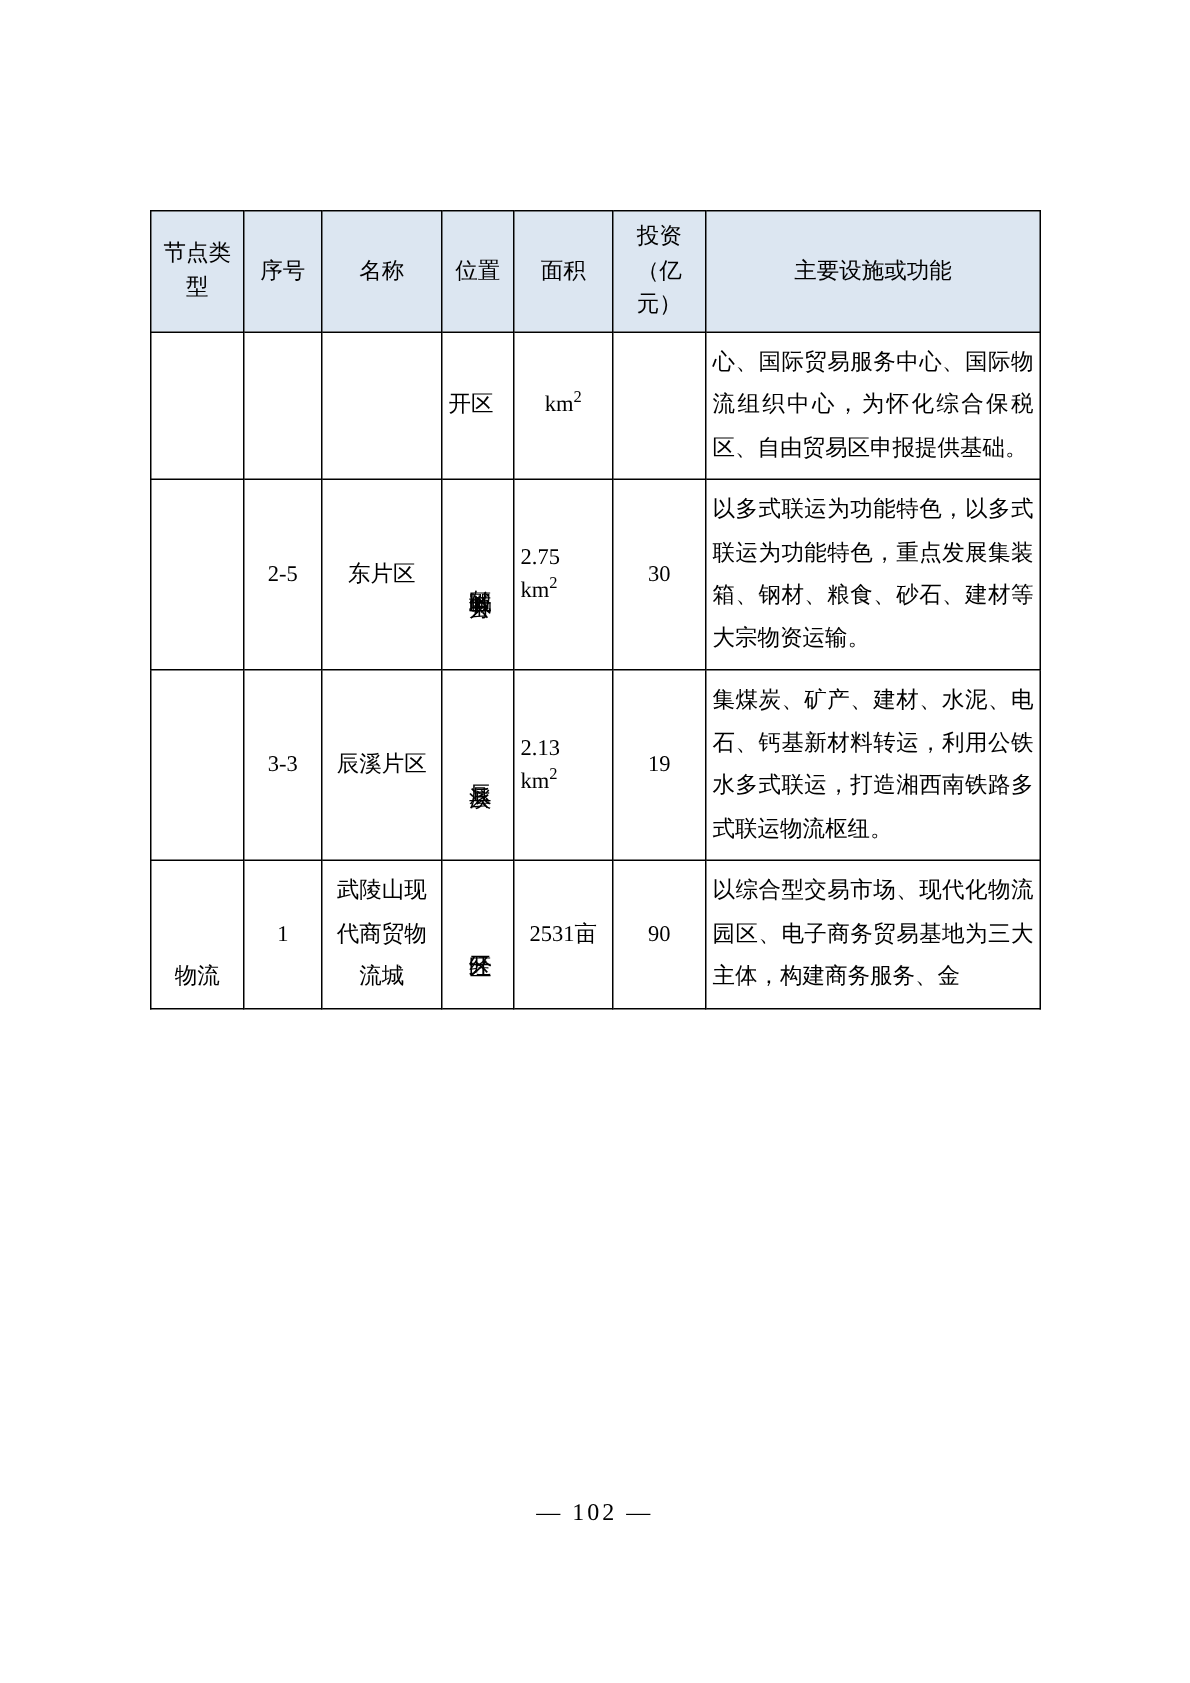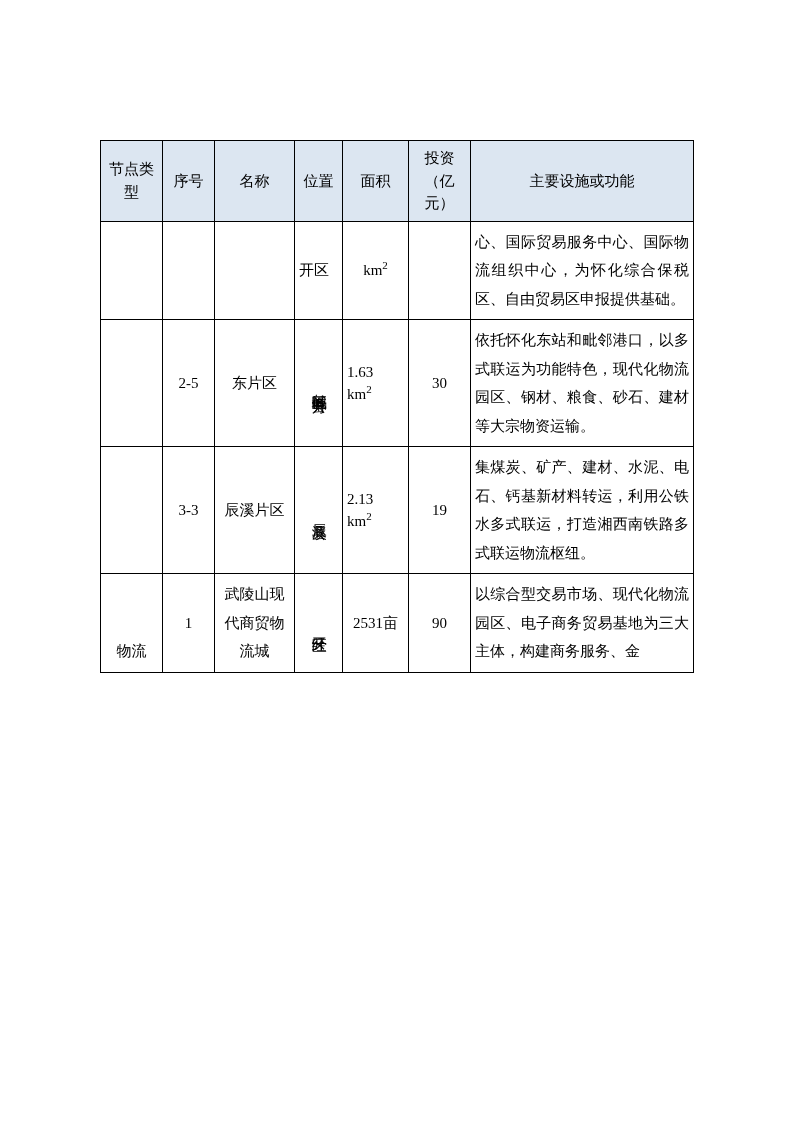--- a/index.html
+++ b/index.html
@@ -157,25 +157,25 @@
         </tr>
 
         <tr>
           <td class="c-center"></td>
           <td class="c-center">2-5</td>
           <td class="c-center">东片区</td>
           <td class="c-center">
             <span class="vertical-text">鹤城区中方县</span>
           </td>
           <td class="area-cell">
-            <span class="stack-text">1.63</span>
+            <span class="stack-text">2.75</span>
             <span class="stack-text">km<span class="unit-sup">2</span></span>
           </td>
           <td class="c-center">30</td>
-          <td class="c-justify">依托怀化东站和毗邻港口，以多式联运为功能特色，现代化物流园区、钢材、粮食、砂石、建材等大宗物资运输。</td>
+          <td class="c-justify">以多式联运为功能特色，以多式联运为功能特色，重点发展集装箱、钢材、粮食、砂石、建材等大宗物资运输。</td>
         </tr>
 
         <tr>
           <td class="c-center"></td>
           <td class="c-center">3-3</td>
           <td class="c-center">辰溪片区</td>
           <td class="c-center">
             <span class="vertical-text">辰溪县</span>
           </td>
           <td class="area-cell">
@@ -196,14 +196,17 @@
           <td class="area-cell">
             <span>2531亩</span>
           </td>
           <td class="c-center">90</td>
           <td class="c-justify">以综合型交易市场、现代化物流园区、电子商务贸易基地为三大主体，构建商务服务、金</td>
         </tr>
       </tbody>
     </table>
   </div>
 
+  <div class="footer">
+    <span>— 102 —</span>
+  </div>
 
 </div>
 
 </body></html>

